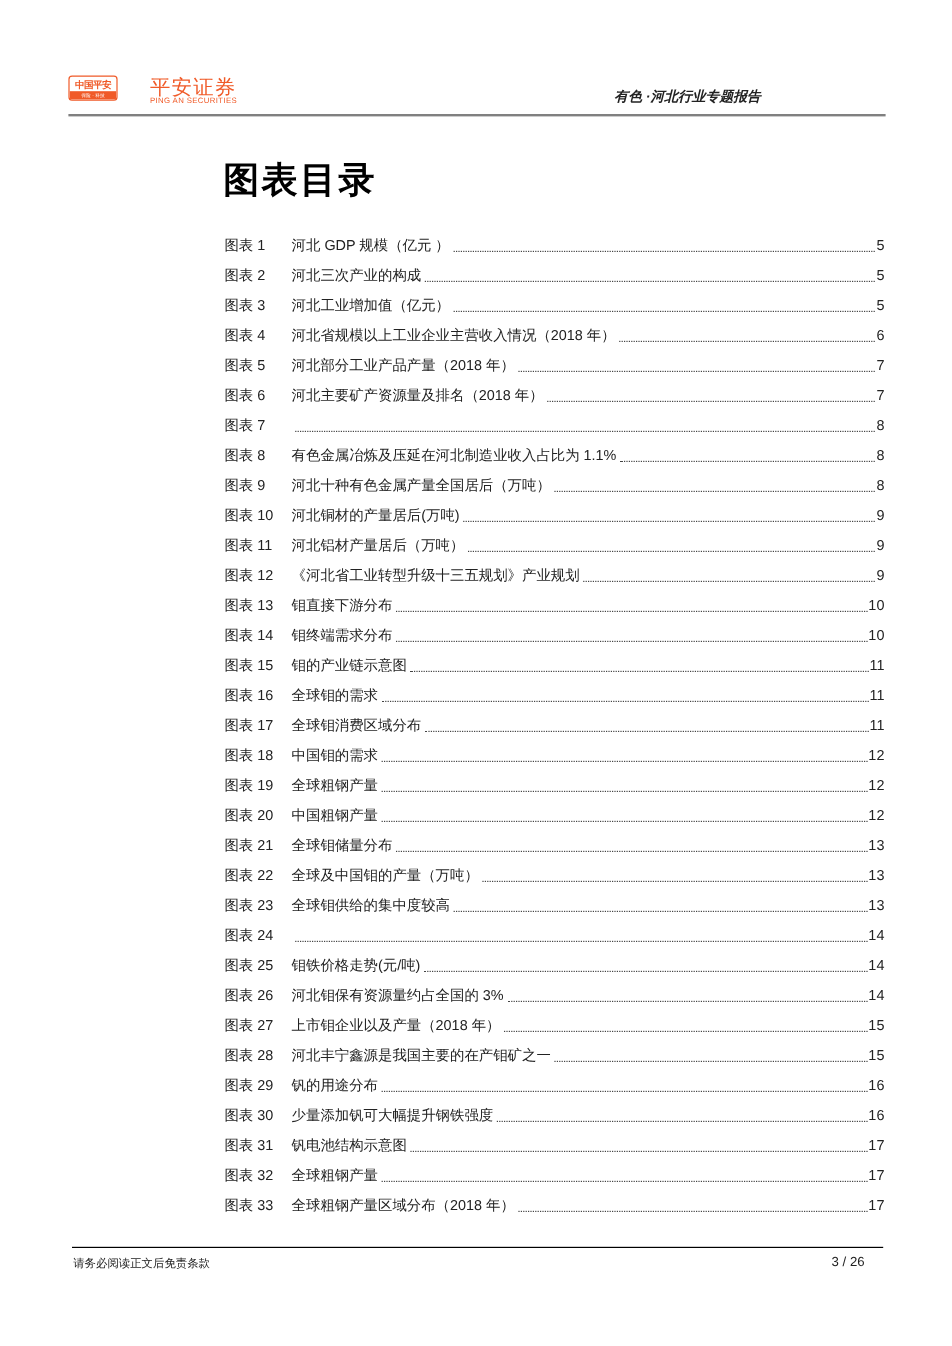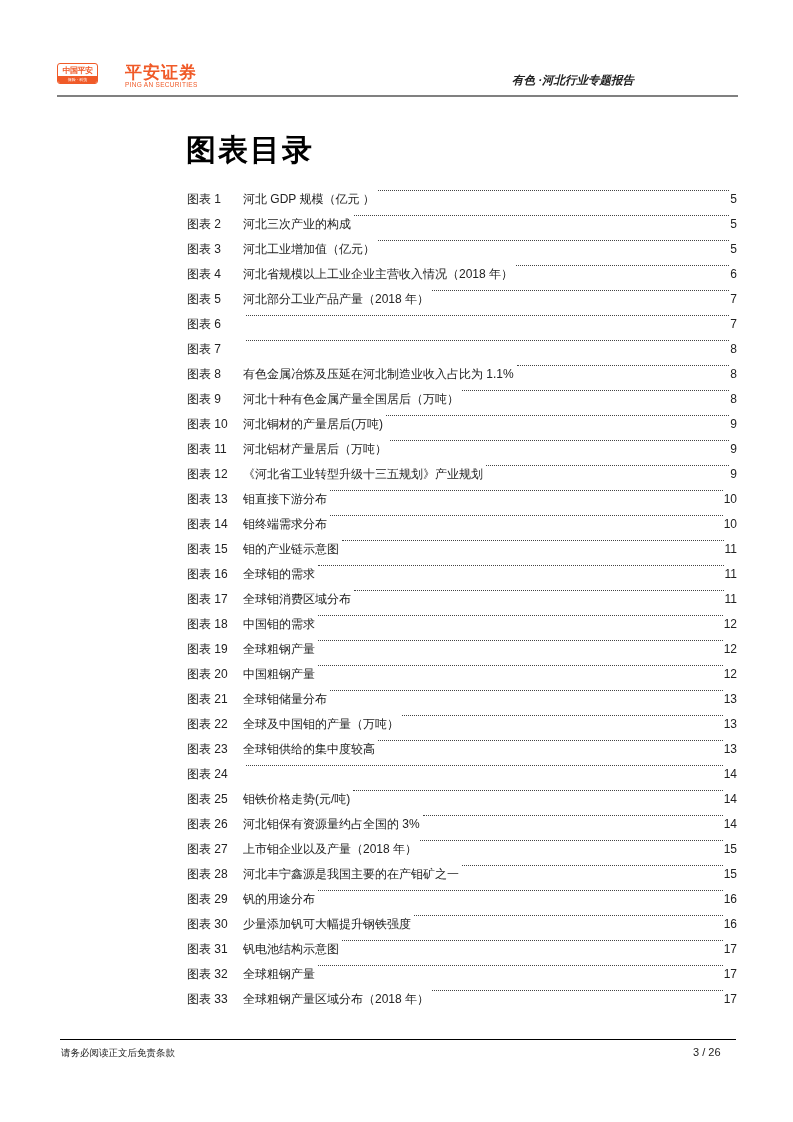--- a/index.html
+++ b/index.html
@@ -5,30 +5,30 @@
   html, body { margin: 0; padding: 0; background: #ffffff; }
   body { width: 793px; height: 1122px; position: relative; overflow: hidden;
          font-family: "Liberation Sans", "DejaVu Sans", sans-serif; color: #222; }
   .header { position: absolute; left: 0; top: 0; width: 694px; height: 100px; }
   .logo-box { position: absolute; left: 57px; top: 63px; width: 41px; height: 21px;
               border: 1.5px solid #f05a28; border-radius: 3px; box-sizing: border-box; overflow: hidden; background: #fff; }
   .logo-box .top { position: absolute; left: 0; right: 0; top: 1px; height: 11px; font-size: 8px; line-height: 11px;
                    text-align: center; color: #f05a28; font-weight: bold; letter-spacing: -0.5px; }
   .logo-box .bot { position: absolute; left: 0; right: 0; bottom: 0; height: 7px; background: #f05a28; color: #fff;
                    font-size: 4px; line-height: 7px; text-align: center; }
-  .brand-cn { position: absolute; left: 125px; top: 61px; font-size: 17px; font-weight: bold; color: #f05a28; letter-spacing: 1px; }
+  .brand-cn { position: absolute; left: 125px; top: 61px; font-size: 17px; font-weight: normal; color: #f05a28; letter-spacing: 1px; }
   .brand-en { position: absolute; left: 125px; top: 81px; font-size: 6.5px; color: #f05a28; letter-spacing: 0.3px; }
   .header-right { position: absolute; right: 60px; top: 73px; font-size: 11.5px; color: #222; font-weight: bold; font-style: italic; }
   .header-rule { position: absolute; left: 57px; top: 95px; width: 681px; height: 2px; background: #808080; }
 
   .page-title { position: absolute; left: 186px; top: 130px; font-size: 30px; font-weight: 900; color: #000;
                 letter-spacing: 2px; font-family: "DejaVu Sans", sans-serif; }
 
   .toc { position: absolute; left: 187px; top: 189px; width: 550px; }
-  .toc-row { display: flex; align-items: flex-start; height: 25px; font-size: 12px; line-height: 20px; color: #222; }
+  .toc-row { display: flex; align-items: flex-end; height: 25px; font-size: 12px; line-height: 20px; color: #222; }
   .toc-label { white-space: nowrap; width: 56px; flex: 0 0 56px; }
   .toc-title { white-space: nowrap; flex: 0 0 auto; }
   .toc-dots { flex: 1 1 auto; border-bottom: 1px dotted #444; margin: 0 1px 4px 3px; height: 1px; }
   .toc-page { white-space: nowrap; flex: 0 0 auto; }
 
   .footer-rule { position: absolute; left: 60px; top: 1039px; width: 676px; height: 1px; background: #000; }
   .footer-left { position: absolute; left: 61px; top: 1047px; font-size: 9.5px; color: #222; }
   .footer-right { position: absolute; left: 693px; top: 1046px; font-size: 11px; color: #222; }
 </style>
 </head>
@@ -73,20 +73,21 @@
       <span class="toc-page">6</span>
     </div>
     <div class="toc-row">
       <span class="toc-label">图表 5</span>
       <span class="toc-title">河北部分工业产品产量（2018 年）</span>
       <span class="toc-dots"></span>
       <span class="toc-page">7</span>
     </div>
     <div class="toc-row">
       <span class="toc-label">图表 6</span>
+      <span class="toc-title">河北主要矿产资源量及排名（2018 年）</span>
       <span class="toc-dots"></span>
       <span class="toc-page">7</span>
     </div>
     <div class="toc-row">
       <span class="toc-label">图表 7</span>
       <span class="toc-dots"></span>
       <span class="toc-page">8</span>
     </div>
     <div class="toc-row">
       <span class="toc-label">图表 8</span>

